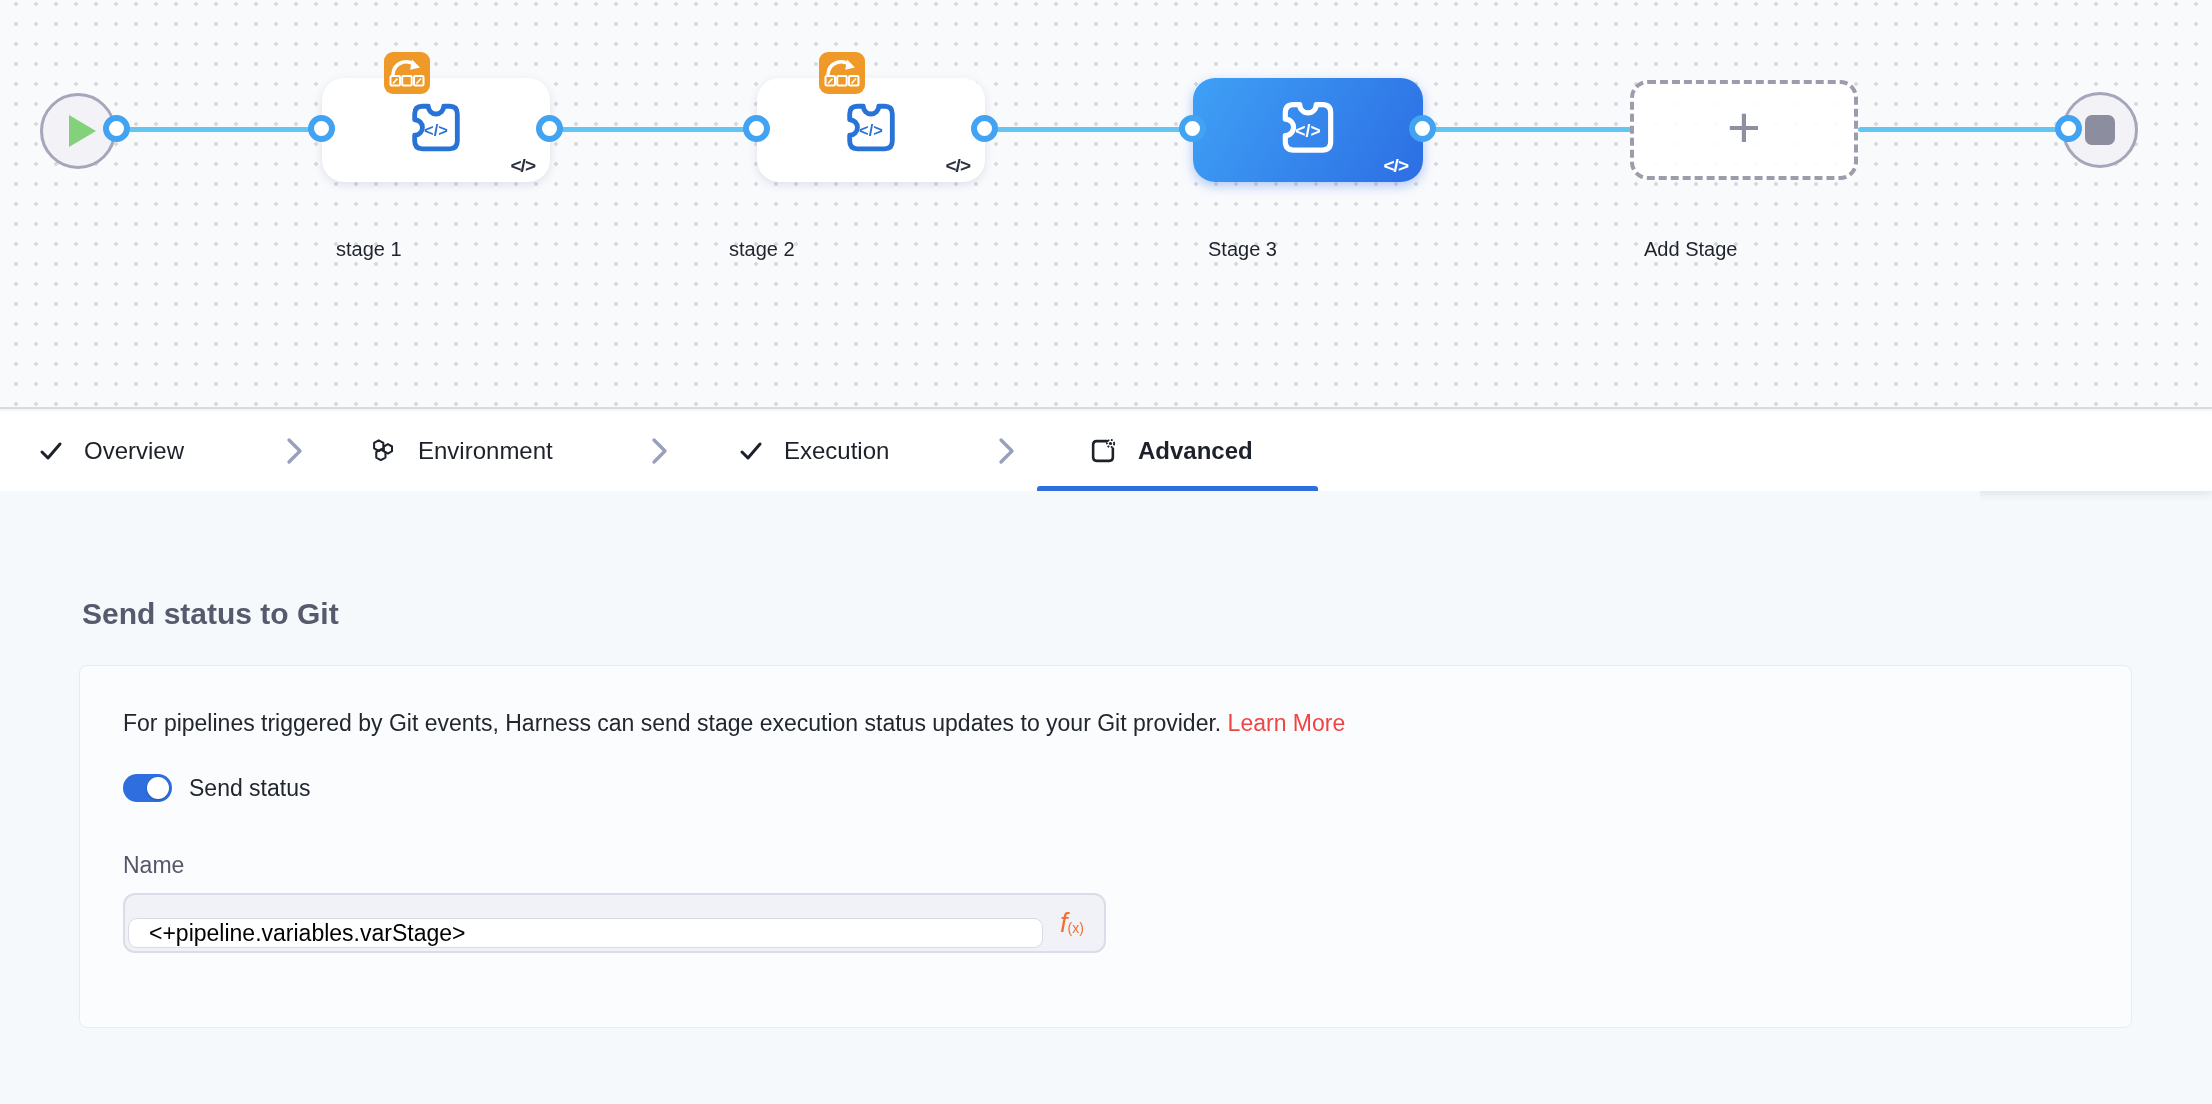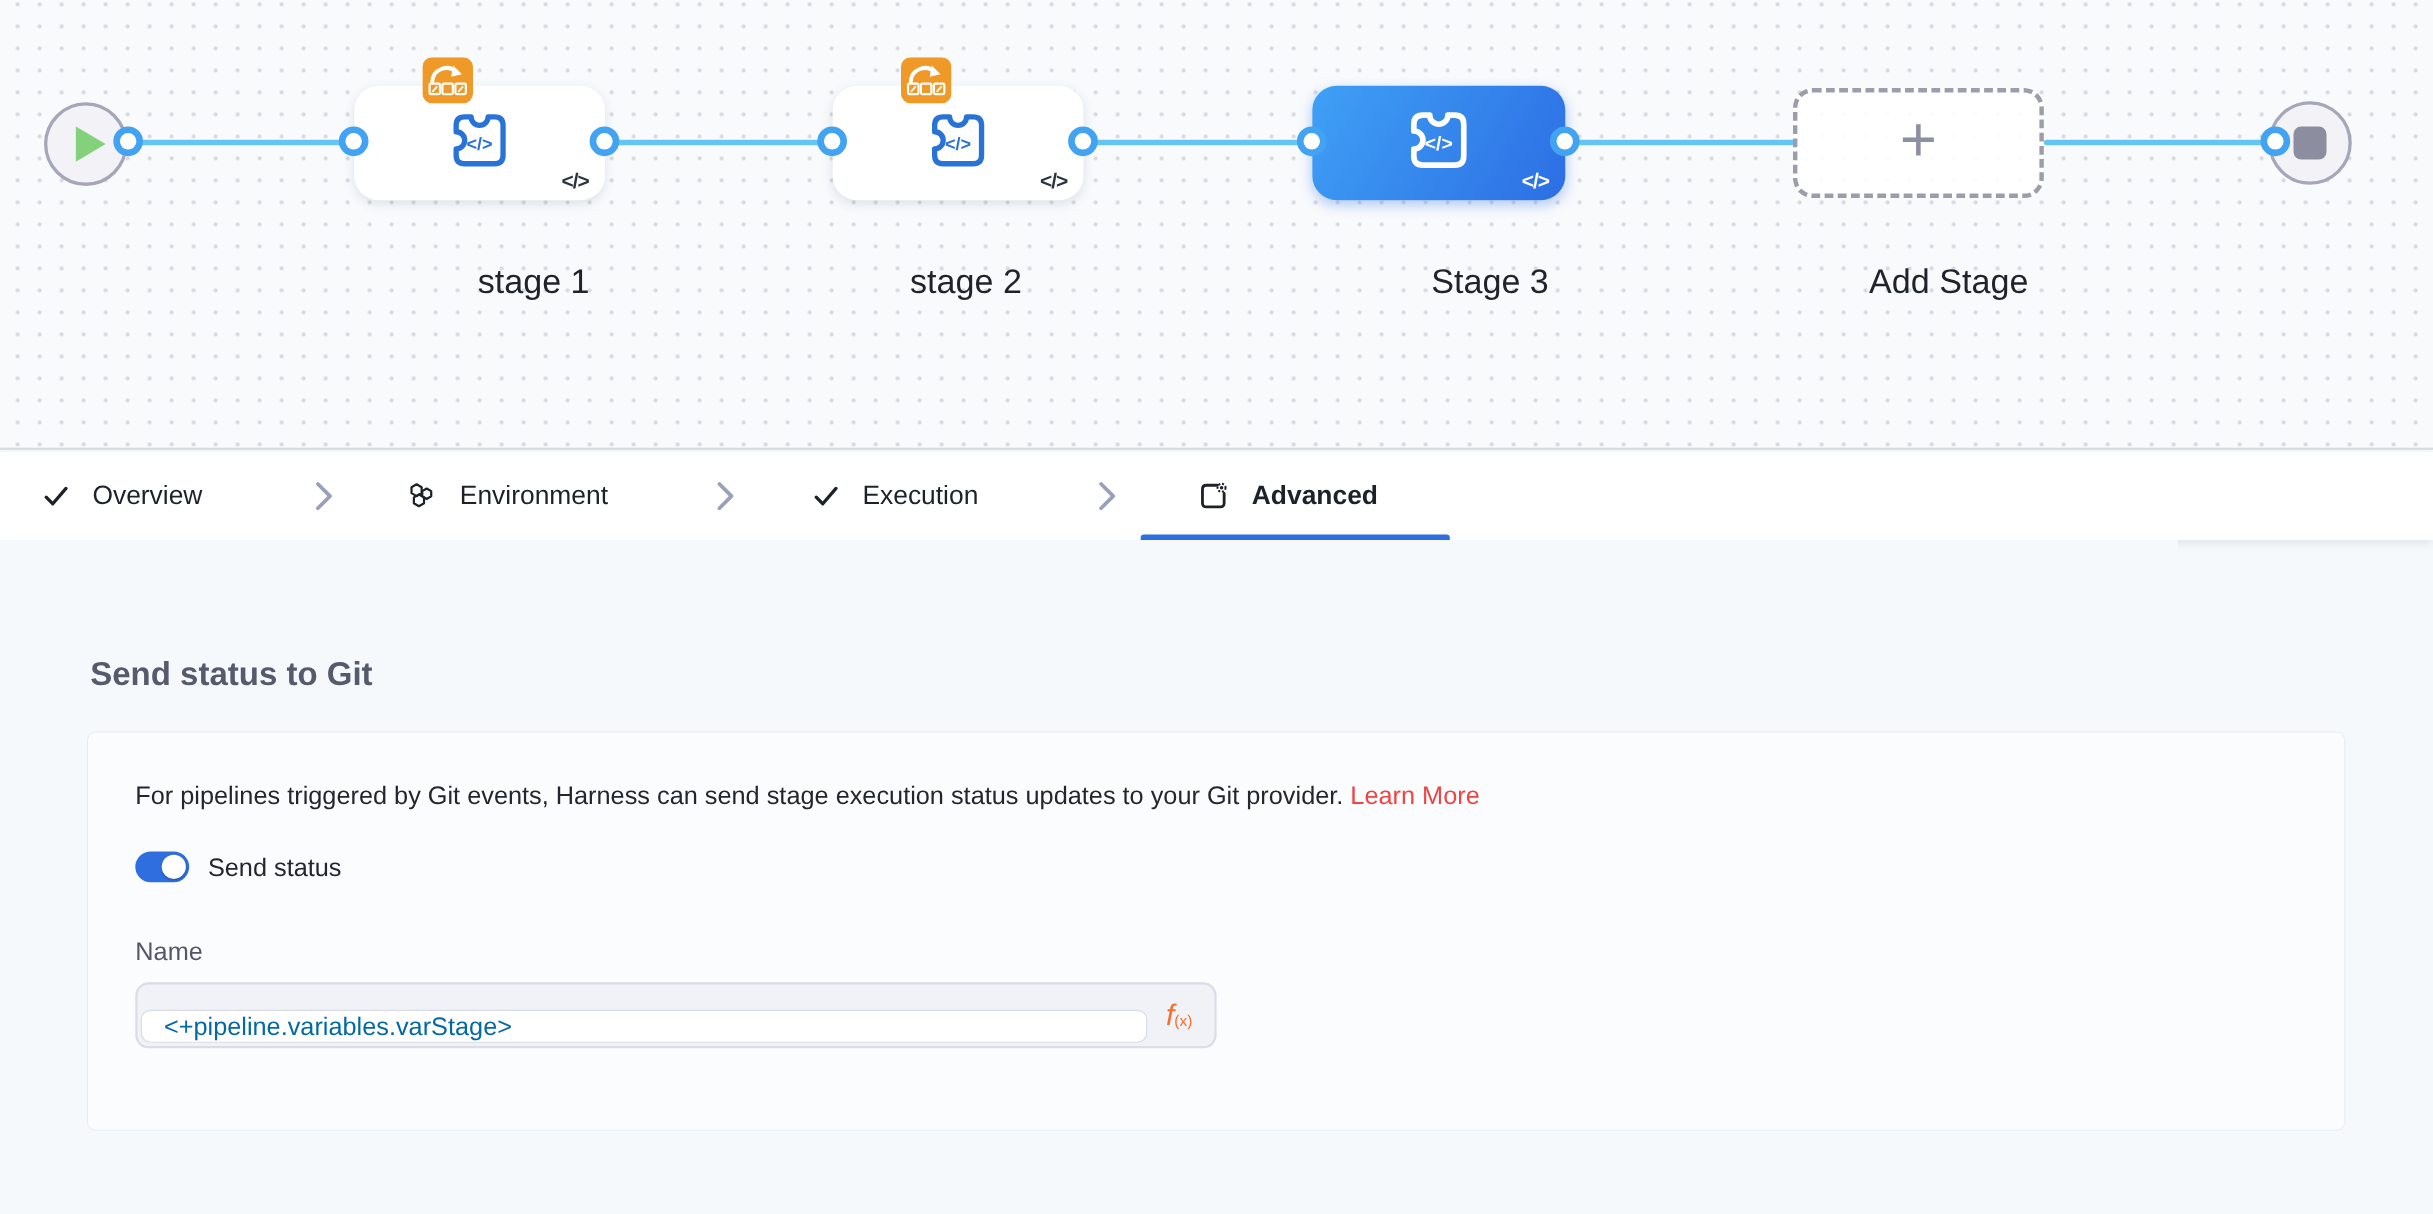--- a/index.html
+++ b/index.html
@@ -33,22 +33,22 @@
   .stage-node.selected {
     width:230px;
     background:linear-gradient(120deg, #3fa0f5 0%, #2c6ee4 100%);
     box-shadow:0 4px 12px rgba(44,110,228,0.35);
   }
   .stage-icon { position:absolute; left:50%; top:50%; transform:translate(-50%,-54%); }
   .corner-code { position:absolute; right:15px; bottom:5px; font-size:19px; font-weight:bold;
                  color:#2b3240; letter-spacing:-1px; }
   .stage-node.selected .corner-code { color:#ffffff; }
   .stage-badge { position:absolute; top:-26px; left:62px; width:46px; height:42px; }
-  .stage-label { position:absolute; top:238px; width:200px; text-align:right;
-                 font-size:31px; font-weight:500; color:#1f232c; }
+  .stage-label { position:absolute; top:238px; width:200px; text-align:left;
+                 font-size:20px; font-weight:500; color:#1f232c; }
   .add-stage {
     position:absolute; left:1630px; top:80px; width:228px; height:100px; border-radius:18px;
     background:rgba(255,255,255,0.9); border:4px dashed #9c9caa;
     display:flex; align-items:center; justify-content:center;
   }
   .plus-glyph { font-size:58px; font-weight:200; color:#8d90a0; line-height:1; margin-top:-6px; }
 
   
   .tabbar { position:absolute; left:0; top:411px; width:2212px; height:80px; background:#ffffff;
             box-shadow:0 4px 8px rgba(30,40,70,0.09); }
@@ -70,21 +70,21 @@
   .toggle-row { position:absolute; left:43px; top:108px; display:flex; align-items:center; gap:17px; }
   .toggle { width:49px; height:28px; border-radius:15px; background:#2e6ede; position:relative; cursor:pointer; }
   .toggle .knob { position:absolute; left:24px; top:3px; width:22px; height:22px; border-radius:50%;
                   background:#ffffff; box-shadow:0 1px 2px rgba(0,0,0,0.25); }
   .toggle-label { font-size:23px; color:#22262e; }
   .field-label { position:absolute; left:43px; top:186px; font-size:23px; color:#54576a; }
   .input-group { position:absolute; left:43px; top:227px; width:983px; height:60px;
                  background:#f1f1f8; border:2px solid #dadce8; border-radius:12px;
                  display:flex; align-items:stretch; padding:3px; }
   .text-input { flex:1; border:1px solid #d9dbe4; border-radius:9px; background:#ffffff;
-                font-family:"Liberation Sans", sans-serif; font-size:23px; color:#0369a1;
+                font-family:"Liberation Sans", sans-serif; font-size:23px; color:#000000;
                 padding:0 20px; outline:none;margin-top:20px; }
   .fx-btn { width:58px; flex:none; border:none; background:transparent; cursor:pointer;
             display:flex; align-items:center; justify-content:center; color:#f0702f; }
   .fx-f { font-size:27px; font-style:italic; font-weight:500; }
   .fx-sub { font-size:14px; margin-top:10px; font-weight:500; }
 </style>
 </head>
 <body>
 
 <div class="app">

